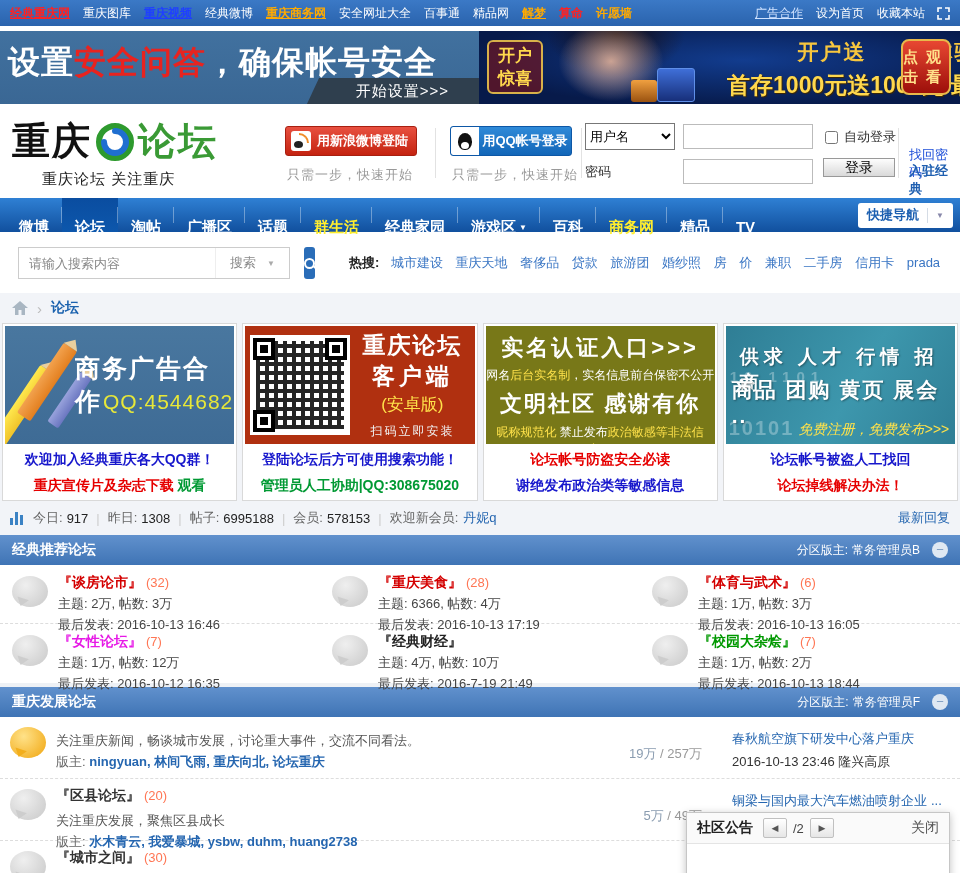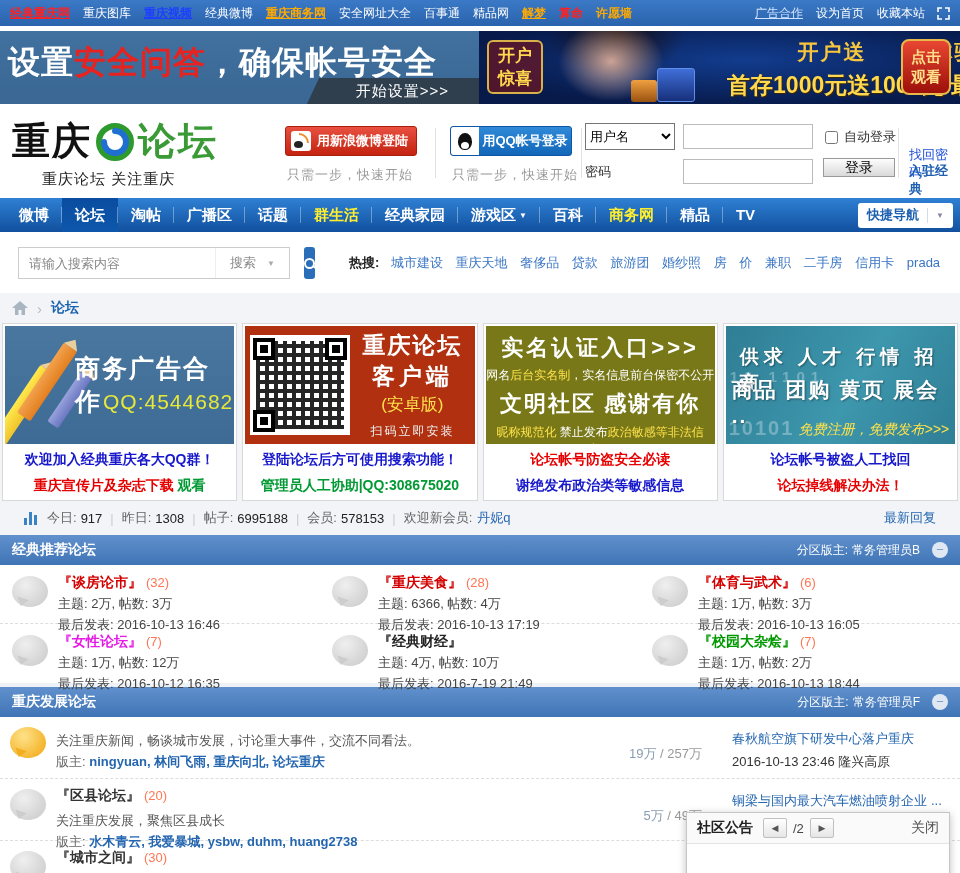--- a/index.html
+++ b/index.html
@@ -28,21 +28,21 @@
 .hair{position:absolute;left:62px;top:-12px;width:150px;height:62px;background:radial-gradient(ellipse at 50% 25%,rgba(25,12,12,.95),rgba(25,12,12,0) 65%)}
 .model{position:absolute;left:72px;top:0;width:120px;height:76px;background:radial-gradient(ellipse at 50% 40%,rgba(235,185,160,.85),rgba(235,185,160,0) 62%)}
 .gift{position:absolute;bottom:2px;border-radius:3px}
 .g1{left:178px;width:38px;height:34px;background:linear-gradient(#3f6fd8,#172f7a);border:1px solid #5f8fe8}
 .g2{left:152px;width:26px;height:22px;background:linear-gradient(#f0a040,#9a5210)}
 .badge{position:absolute;left:8px;top:9px;width:56px;height:54px;border:2px solid #d8b14a;border-radius:6px;background:rgba(140,20,20,.55);color:#ffd84d;font-weight:bold;font-size:17px;display:flex;flex-direction:column;align-items:center;justify-content:center;line-height:23px}
 .br-center{position:absolute;left:210px;top:7px;width:420px;text-align:center}
 .br-l1{font-size:21px;font-weight:bold;color:#f7c63e;letter-spacing:2px}
 .br-l1 .gap{margin-left:42px}
 .br-l2{font-size:23px;font-weight:bold;color:#ffd84d;margin-top:4px;white-space:nowrap;text-shadow:1px 1px 1px #402800}
-.br-btn{position:absolute;right:9px;top:8px;width:50px;height:56px;background:linear-gradient(#e84732,#9c0f0a);border:2px solid #e8b84a;border-radius:8px;color:#ffe08a;font-weight:bold;font-size:15px;display:flex;flex-direction:column;align-items:center;justify-content:center;line-height:20px;cursor:pointer}
+.br-btn{position:absolute;right:9px;top:8px;width:50px;height:56px;background:linear-gradient(#e84732,#9c0f0a);border:2px solid #e8b84a;border-radius:8px;color:#ffe08a;font-weight:bold;font-size:15px;display:flex;flex-direction:row;align-items:center;justify-content:center;line-height:20px;cursor:pointer}
 
 
 .header{position:relative;height:94px;background:#fff}
 .logo{position:absolute;left:12px;top:12px;display:flex;align-items:center;cursor:pointer}
 .logo-cn{font-size:38px;font-weight:bold;color:#111;letter-spacing:2px}
 .logo-swirl{margin:0 3px;display:flex}
 .logo-bbs{font-size:38px;font-weight:bold;color:#3a9a35;letter-spacing:2px}
 .tagline{position:absolute;left:42px;top:66px;font-size:15px;color:#222;letter-spacing:1px}
 .login-area{position:absolute;left:285px;top:18px;right:0;height:66px}
 .wb-btn{position:absolute;left:0;top:4px;width:132px;height:30px;background:linear-gradient(#e85040,#c42310);border:1px solid #a81f10;border-radius:3px;color:#fff;font-size:13px;font-weight:bold;display:flex;align-items:center;gap:6px;padding:0 5px;cursor:pointer}
@@ -62,21 +62,21 @@
 .lg-input{position:absolute;left:398px;top:2px;width:130px;height:25px;border:1px solid #bbb;padding:0 5px}
 .lg-chk{position:absolute;left:540px;top:6px;display:flex;align-items:center;gap:6px;font-size:13px;color:#333;cursor:pointer}
 .pwd-label{position:absolute;left:300px;top:41px;font-size:13px;color:#333}
 .lg-pwd{position:absolute;left:398px;top:37px;width:130px;height:25px;border:1px solid #bbb;padding:0 5px}
 .login-btn{position:absolute;left:538px;top:36px;width:72px;height:19px;background:linear-gradient(#fdfdfd,#d9d9d9);border:1px solid #999;font-size:14px;cursor:pointer;font-family:inherit}
 .find{position:absolute;left:624px;top:24px;color:#1d4ed8;cursor:pointer}
 .join{position:absolute;left:624px;top:40px;color:#1f5fb0;font-weight:bold;cursor:pointer}
 
 
 .nav{height:34px;background:linear-gradient(#2f80d4,#11509e);display:flex;align-items:center;padding-left:6px}
-.nav-item{height:34px;line-height:34px;padding:0 13px;color:#fff;font-size:15px;font-weight:bold;cursor:pointer;position:relative;white-space:nowrap}
+.nav-item{height:34px;line-height:34px;padding:12px 13px;color:#fff;font-size:15px;font-weight:bold;cursor:pointer;position:relative;white-space:nowrap}
 .nav-item:not(.noline)::after{content:"";position:absolute;right:0;top:9px;width:1px;height:16px;background:rgba(255,255,255,.35)}
 .nav-item.active{background:linear-gradient(#0a4da0,#0d57ac)}
 .nav-item.yellow{color:#ffee2e}
 .nav-caret{font-size:8px;margin-left:3px;vertical-align:2px;display:inline-block}
 .quick-nav{margin-left:auto;margin-right:7px;height:25px;background:#fff;border-radius:3px;display:flex;align-items:center;padding:0 9px;color:#1b5fb0;font-size:13px;font-weight:bold;cursor:pointer;gap:8px}
 .qn-sep{width:1px;height:15px;background:#d5dce5}
 .qn-caret{color:#88a;font-size:8px}
 
 
 .searchbar{background:#fff;padding:15px 18px 14px;display:flex;align-items:center}
@@ -133,21 +133,21 @@
 .ad2-t4{font-size:12px;margin-top:5px}
 .ad3{background:linear-gradient(120deg,#2f7e95,#3d97ad 55%,#2f7e95)}
 .bgnum{position:absolute;color:rgba(255,255,255,.3);font-weight:bold}
 .bg1{left:4px;top:42px;font-size:15px;letter-spacing:6px}
 .bg2{left:3px;bottom:4px;font-size:20px;letter-spacing:2px}
 .ad3-t1{position:absolute;left:14px;top:18px;font-size:19px;font-weight:bold;color:#fff;letter-spacing:5px;text-shadow:1px 1px 2px rgba(0,0,0,.4)}
 .ad3-t2{position:absolute;left:6px;top:50px;font-size:21px;font-weight:bold;color:#fff;letter-spacing:2px;text-shadow:1px 1px 2px rgba(0,0,0,.4)}
 .ad3-t3{position:absolute;right:6px;bottom:5px;font-size:14px;font-weight:normal;font-style:italic;color:#ffe24a}
 
 
-.statsbar{height:34px;display:flex;align-items:center;padding:0 24px;color:#666;background:#f2f4f8}
+.statsbar{height:34px;display:flex;align-items:center;padding:0 10px;color:#666;background:#f2f4f8}
 .chart-icon{position:relative;width:15px;height:13px;margin-right:8px;flex:none}
 .chart-icon i{position:absolute;bottom:0;width:3px;background:#3b82c4}
 .chart-icon i:nth-child(1){left:0;height:7px}
 .chart-icon i:nth-child(2){left:5px;height:13px}
 .chart-icon i:nth-child(3){left:10px;height:10px}
 .statsbar .num{color:#222;margin-left:4px}
 .statsbar .sep{color:#ccc;margin:0 8px}
 .new-member{color:#2566b0;margin-left:5px;cursor:pointer}
 .latest{margin-left:auto;color:#2566b0;cursor:pointer}
 

